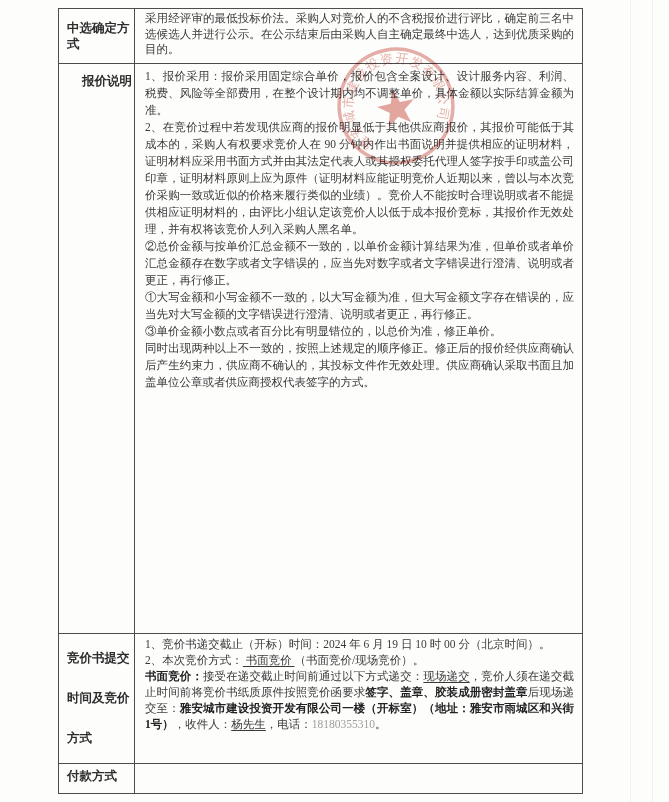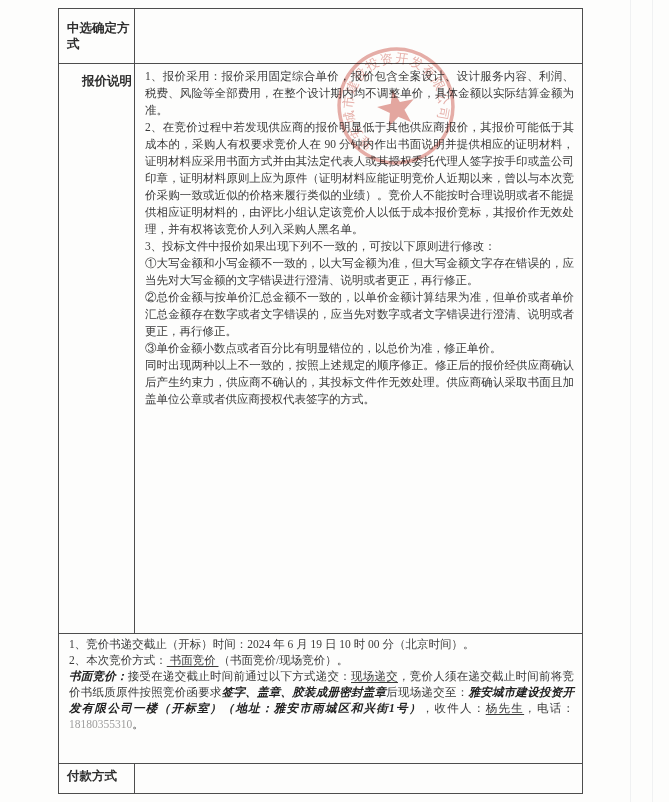--- a/index.html
+++ b/index.html
@@ -29,21 +29,21 @@
     padding:0 2px 0 8px;
     overflow:hidden;
   }
   .cell-content {
     flex:1; box-sizing:border-box;
     padding:0 8px 0 10px;
     font-size:11.5px; color:#3a3a3a;
     overflow:hidden;
   }
   .para { margin:0; text-align:justify; }
-  .para span.bold { font-weight:bold; color:#222;font-style:italic; }
+  .para span.bold { font-weight:bold; color:#222; }
   .para span.underline { text-decoration:underline; text-underline-offset:2px; }
   .para span.muted { color:#9e9e9e; }
 
   
   .row-select { height:55px; }
   .row-select .cell-label { padding-top:11px; line-height:16px; }
   .row-select .cell-content { padding-top:2px; line-height:15.6px; }
 
   
   .row-quote { height:570px; }
@@ -72,36 +72,39 @@
 </head>
 <body>
 
 <div class="scan-line l1"></div>
 <div class="scan-line l2"></div>
 
 <div class="doc-table">
 
   <div class="row row-select">
     <div class="cell-label">中选确定方式</div>
+    <div class="cell-content">
+        <p class="para"><span>采用经评审的最低投标价法。采购人对竞价人的不含税报价进行评比，确定前三名中选候选人并进行公示。在公示结束后由采购人自主确定最终中选人，达到优质采购的目的。</span></p>
+      </div>
   </div>
 
   <div class="row row-quote">
     <div class="cell-label">报价说明</div>
     <div class="cell-content">
         <p class="para"><span>1、报价采用：报价采用固定综合单价，报价包含全案设计、设计服务内容、利润、税费、风险等全部费用，在整个设计期内均不调整单价，具体金额以实际结算金额为准。</span></p>
         <p class="para"><span>2、在竞价过程中若发现供应商的报价明显低于其他供应商报价，其报价可能低于其成本的，采购人有权要求竞价人在 90 分钟内作出书面说明并提供相应的证明材料，证明材料应采用书面方式并由其法定代表人或其授权委托代理人签字按手印或盖公司印章，证明材料原则上应为原件（证明材料应能证明竞价人近期以来，曾以与本次竞价采购一致或近似的价格来履行类似的业绩）。竞价人不能按时合理说明或者不能提供相应证明材料的，由评比小组认定该竞价人以低于成本报价竞标，其报价作无效处理，并有权将该竞价人列入采购人黑名单。</span></p>
-        <p class="para"><span>3、投标文件中报价如果出现下列不一致的，可按以下原则进行修改：</span></p>
+        <p class="para"><span>②总价金额与按单价汇总金额不一致的，以单价金额计算结果为准，但单价或者单价汇总金额存在数字或者文字错误的，应当先对数字或者文字错误进行澄清、说明或者更正，再行修正。</span></p>
         <p class="para"><span>①大写金额和小写金额不一致的，以大写金额为准，但大写金额文字存在错误的，应当先对大写金额的文字错误进行澄清、说明或者更正，再行修正。</span></p>
-        <p class="para"><span>②总价金额与按单价汇总金额不一致的，以单价金额计算结果为准，但单价或者单价汇总金额存在数字或者文字错误的，应当先对数字或者文字错误进行澄清、说明或者更正，再行修正。</span></p>
         <p class="para"><span>③单价金额小数点或者百分比有明显错位的，以总价为准，修正单价。</span></p>
         <p class="para"><span>同时出现两种以上不一致的，按照上述规定的顺序修正。修正后的报价经供应商确认后产生约束力，供应商不确认的，其投标文件作无效处理。供应商确认采取书面且加盖单位公章或者供应商授权代表签字的方式。</span></p>
       </div>
   </div>
 
   <div class="row row-submit">
+    <div class="cell-label">竞价书提交时间及竞价方式</div>
     <div class="cell-content">
         <p class="para"><span>1、竞价书递交截止（开标）时间：2024 年 6 月 19 日 10 时 00 分（北京时间）。</span></p>
         <p class="para"><span>2、本次竞价方式：</span><span class="underline">&nbsp;书面竞价&nbsp;</span><span>（书面竞价/现场竞价）。</span></p>
         <p class="para"><span class="bold">书面竞价：</span><span>接受在递交截止时间前通过以下方式递交：</span><span class="underline">现场递交</span><span>，竞价人须在递交截止时间前将竞价书纸质原件按照竞价函要求</span><span class="bold">签字、盖章、胶装成册密封盖章</span><span>后现场递交至：</span><span class="bold">雅安城市建设投资开发有限公司一楼（开标室）（地址：雅安市雨城区和兴街1号）</span><span>，收件人：</span><span class="underline">杨先生</span><span>，电话：</span><span class="muted">18180355310</span><span>。</span></p>
       </div>
   </div>
 
   <div class="row row-pay">
     <div class="cell-label">付款方式</div>
     <div class="cell-content">

